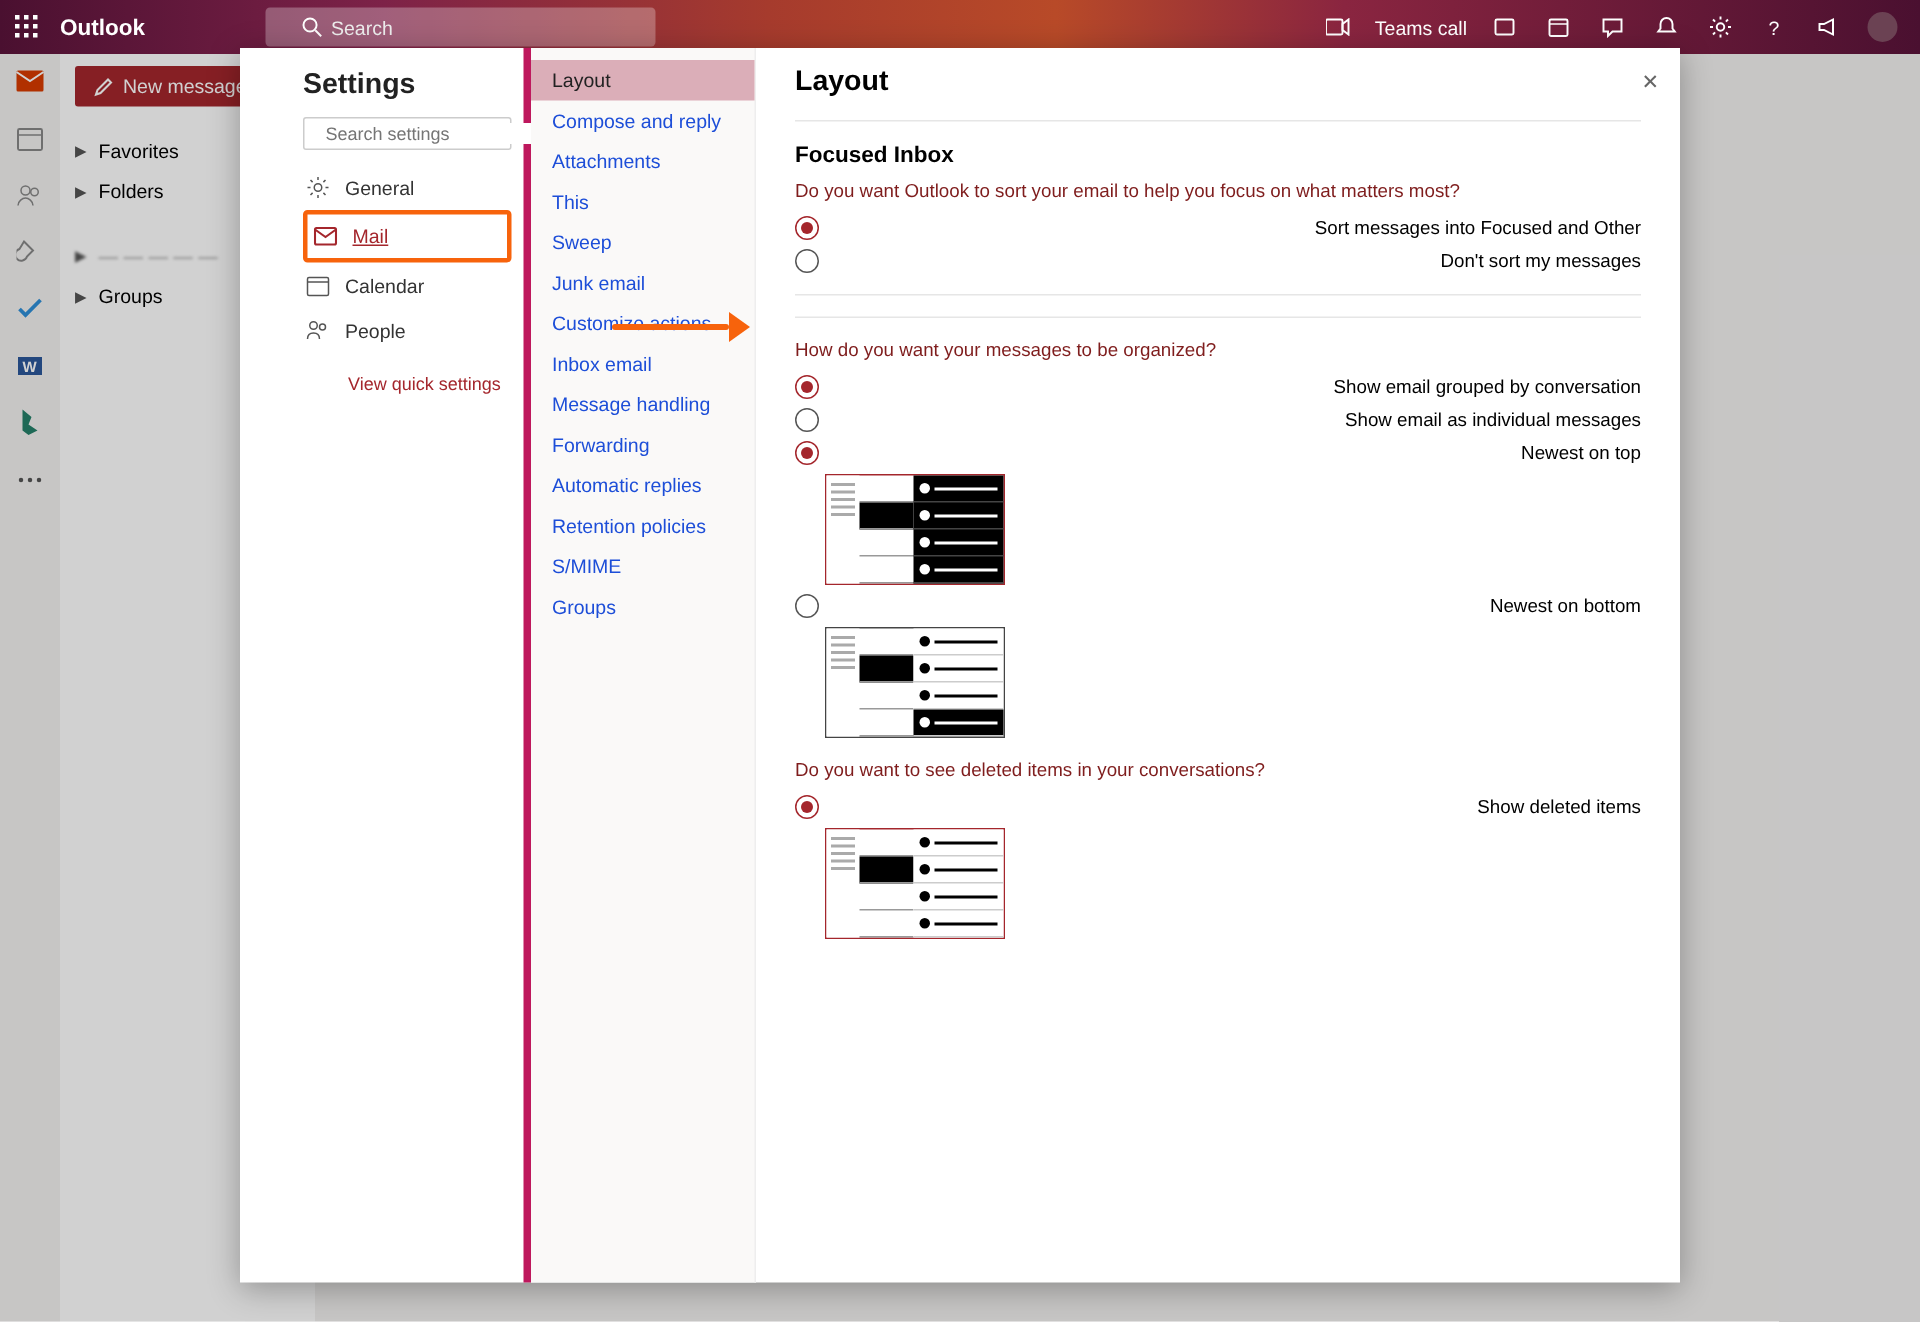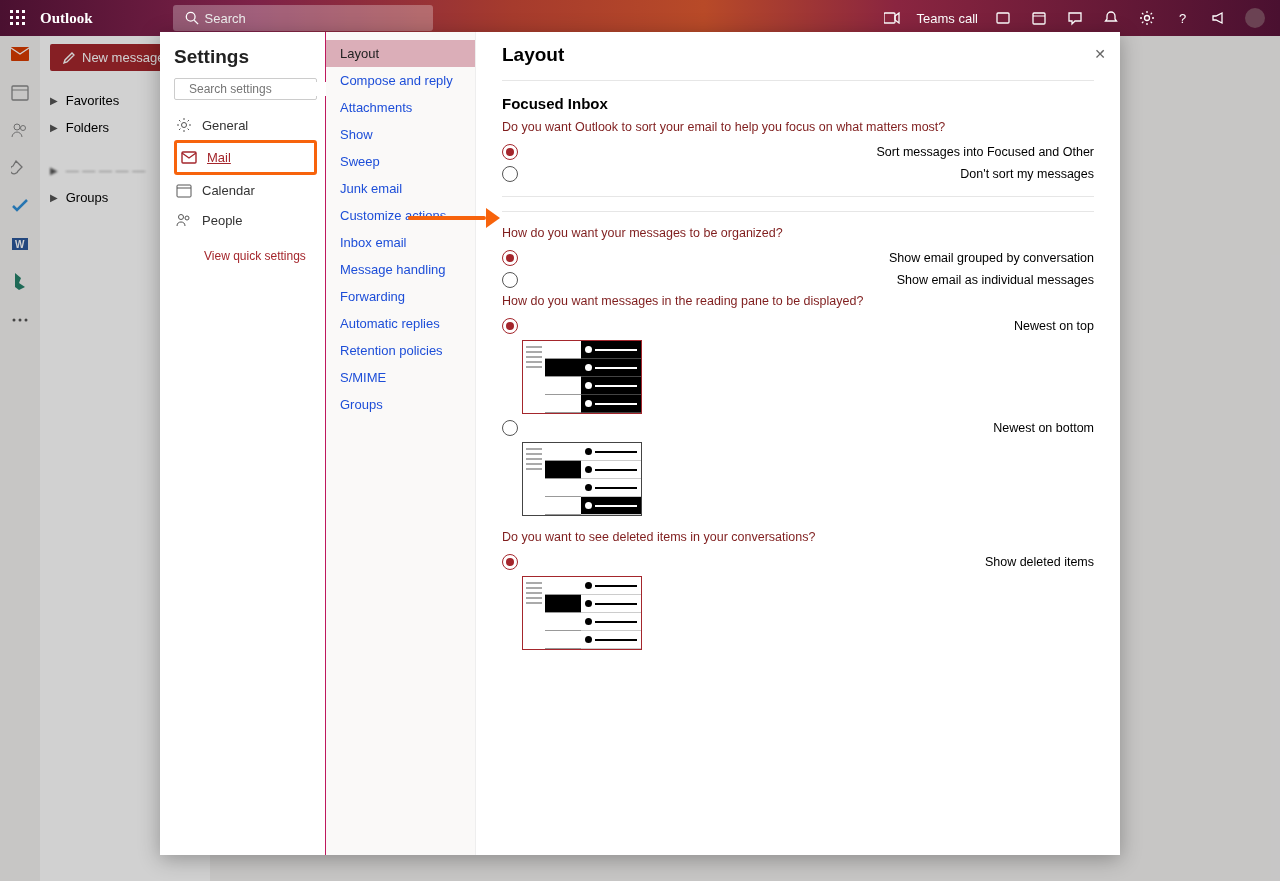--- a/index.html
+++ b/index.html
@@ -1,38 +1,38 @@
 <!DOCTYPE html>
 <html><head>
 <meta charset="utf-8">
 <style>
   * { box-sizing: border-box; margin: 0; padding: 0; font-family: "Segoe UI", Arial, sans-serif; }
   html, body { width: 1280px; height: 881px; overflow: hidden; }
   body { background: #f3f2f1; }
   .topbar { height: 36px; background: linear-gradient(90deg,#4a1030 0%, #7d2248 20%, #a63b2d 40%, #b84a28 55%, #8a2540 70%, #4a1030 100%); display:flex; align-items:center; color:#fff; }
   .waffle { width:36px; height:36px; display:flex; align-items:center; justify-content:center; cursor:pointer;}
-  .brand { font-weight:600; font-size:15px; margin-left:4px; margin-right:80px;font-family:Liberation Serif, serif;}
-  .searchbox { width:260px; height:26px; background:rgba(255,255,255,0.28); border-radius:3px; display:flex; align-items:center; padding:0 12px; color:#fff;}
+  .brand { font-weight:600; font-size:15px; margin-left:4px; margin-right:80px;}
+  .searchbox { width:260px; height:26px; background:rgba(255,255,255,0.28); border-radius:3px; display:flex; align-items:center; padding:0 24px; color:#fff;}
   .searchbox input { background:transparent; border:none; outline:none; color:#fff; font-size:13px; flex:1; margin-left:6px;}
   .searchbox input::placeholder{color:#eee;}
   .top-right { margin-left:auto; display:flex; align-items:center; gap:2px; padding-right:8px;}
   .top-right .tbtn { width:34px; height:36px; display:flex; align-items:center; justify-content:center; cursor:pointer;}
   .teams { font-size:13px; margin:0 6px;}
   .leftrail { position:absolute; left:0; top:36px; width:40px; height:845px; background:#f3f2f1; display:flex; flex-direction:column; align-items:center; padding-top:6px; gap:14px;}
   .leftrail .ri { width:24px; height:24px; display:flex; align-items:center; justify-content:center; cursor:pointer;}
   .mail-red { color:#d83b01; }
   .navcol { position:absolute; left:40px; top:36px; width:170px; height:845px; background:#fff; padding:8px 6px;}
   .newmsg { background:#a4262c; color:#fff; font-size:13px; padding:6px 12px; border-radius:2px; display:inline-flex; align-items:center; gap:6px; cursor:pointer; margin-bottom:16px; margin-left:4px;}
   .navitem { font-size:13px; padding:6px 4px; display:flex; align-items:center; gap:8px; cursor:pointer;}
   .chev { color:#555; font-size:10px; }
   .dimmed { color:#999; margin-top:16px; filter:blur(1px);}
   .overlay { position:absolute; left:0; top:36px; right:0; bottom:0; background:rgba(0,0,0,0.18);}
 
   .panel { position:absolute; left:160px; top:32px; width:960px; height:823px; background:#fff; box-shadow:0 4px 20px rgba(0,0,0,0.3); display:flex; }
-  .pcol1 { width:166px; border-right:1px solid #be185d; padding:14px 8px 8px 14px;}
+  .pcol1 { width:166px; border-right:5px solid #be185d; padding:14px 8px 8px 14px;margin-left:28px;}
   .ptitle { font-size:19px; font-weight:600; margin-bottom:10px; color:#222;}
   .psearch { display:flex; align-items:center; border:1px solid #ccc; border-radius:2px; padding:3px 8px; font-size:12px; color:#555; margin-bottom:10px;}
   .psearch input { border:none; outline:none; font-size:12px; flex:1; margin-left:6px;}
   .catitem { display:flex; align-items:center; gap:10px; padding:7px 4px 7px 2px; font-size:13px; cursor:pointer; color:#333;}
   .catitem.sel { background:#fff; color:#a4262c; border:3px solid #f7630c; border-radius:3px; padding-left:4px;text-decoration:underline;}
   .viewquick { color:#a4262c; font-size:12px; margin-top:14px; margin-left:30px; cursor:pointer;}
   .arrow-annot { position:absolute; left:248px; top:176px; width:90px; height:20px; pointer-events:none;}
   .arrow-line { position:absolute; top:8px; left:0; width:78px; height:4px; background:#f7630c; border-radius:2px;}
   .arrow-head { position:absolute; right:-2px; top:0; width:0; height:0; border-left:14px solid #f7630c; border-top:10px solid transparent; border-bottom:10px solid transparent;}
 
@@ -274,21 +274,21 @@
 
   <div class="arrow-annot">
       <div class="arrow-line"></div>
       <div class="arrow-head"></div>
     </div>
 
   <div class="pcol2">
     <div class="subitem active">Layout</div>
     <div class="subitem">Compose and reply</div>
     <div class="subitem">Attachments</div>
-    <div class="subitem">Show</div>
+    <div class="subitem">This</div>
     <div class="subitem">Sweep</div>
     <div class="subitem">Junk email</div>
     <div class="subitem">Customize actions</div>
     <div class="subitem">Inbox email</div>
     <div class="subitem">Message handling</div>
     <div class="subitem">Forwarding</div>
     <div class="subitem">Automatic replies</div>
     <div class="subitem">Retention policies</div>
     <div class="subitem">S/MIME</div>
     <div class="subitem">Groups</div>
@@ -315,21 +315,20 @@
     <div class="sect">
       <p class="desc">How do you want your messages to be organized?</p>
       <div class="radio-row">
           <span class="radio sel"></span>
           <span>Show email grouped by conversation</span>
         </div>
       <div class="radio-row">
           <span class="radio"></span>
           <span>Show email as individual messages</span>
         </div>
-      <p class="desc" style="margin-top:6px;">How do you want messages in the reading pane to be displayed?</p>
       <div class="radio-row">
           <span class="radio sel"></span>
           <span>Newest on top</span>
         </div>
       <div class="preview sel">
         <div class="pv-a">
             <span></span>
             <span></span>
             <span></span>
             <span></span>

